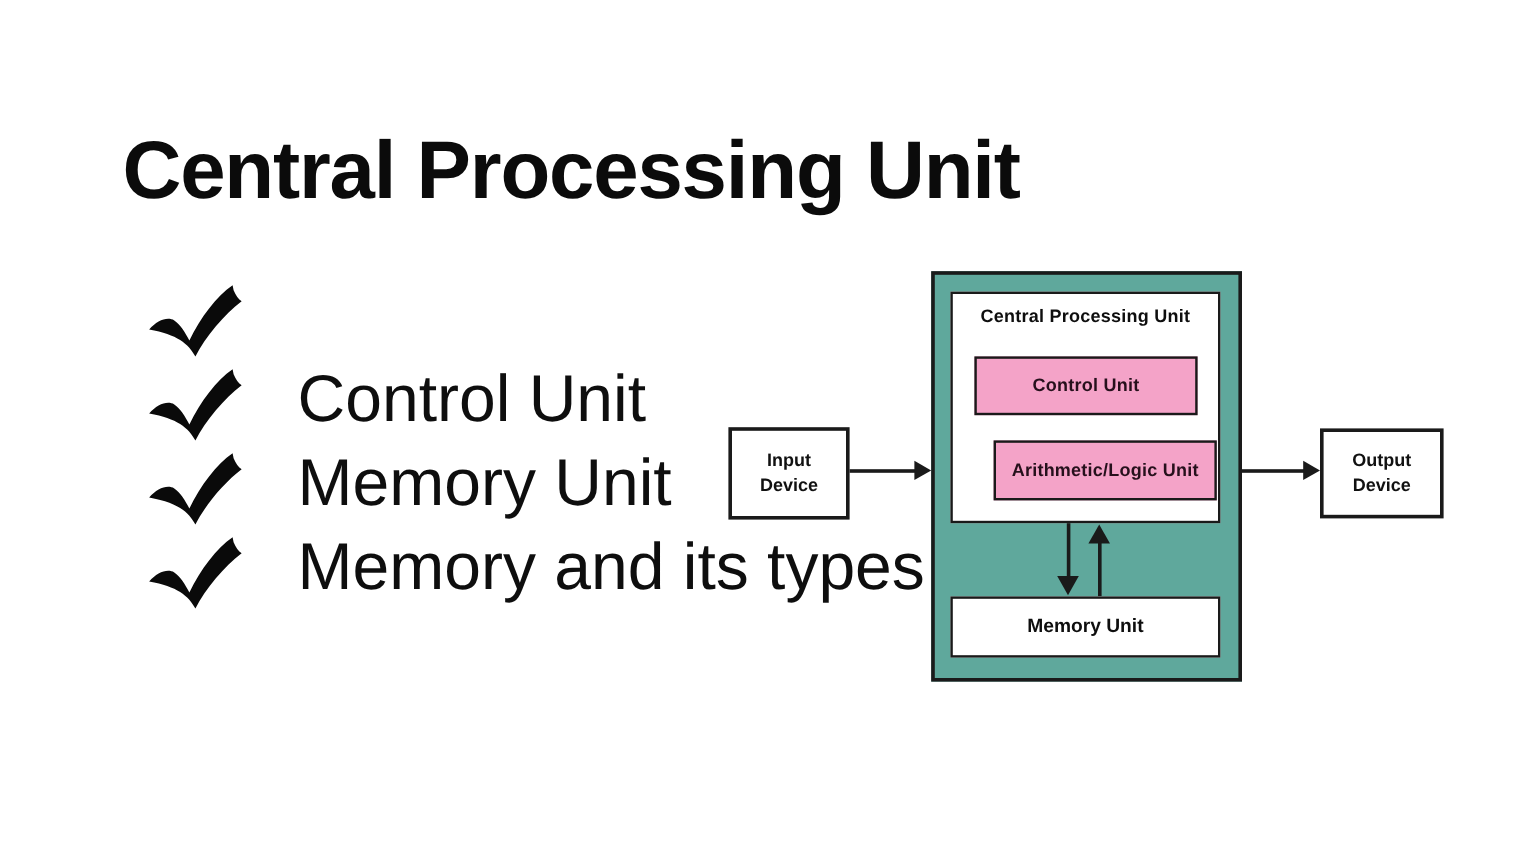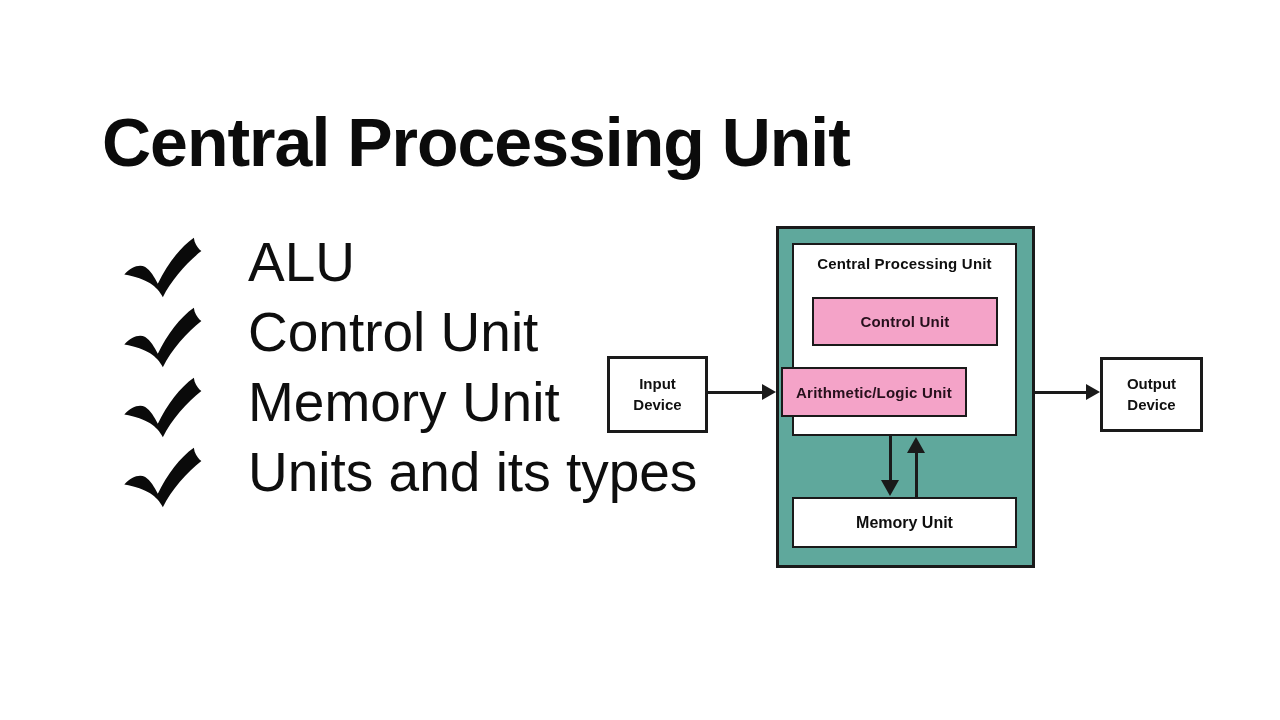--- a/index.html
+++ b/index.html
@@ -35,21 +35,21 @@
   .cpu-outer{position:absolute;left:776px;top:226px;width:259px;height:342px;
     box-sizing:border-box;background:#5FA89C;border:3px solid #1a1a1a;}
   .cpu-inner{position:absolute;left:792px;top:243px;width:225px;height:193px;
     box-sizing:border-box;background:#fff;border:2px solid #1a1a1a;}
   .cpu-inner-label{position:absolute;left:792px;top:255px;width:225px;text-align:center;
     font-weight:bold;font-size:15px;color:#0e0e0e;letter-spacing:0.2px;}
   .unit{position:absolute;box-sizing:border-box;background:#F4A3C8;border:2px solid #1a1a1a;
     display:flex;align-items:center;justify-content:center;
     font-weight:bold;font-size:15px;color:#26101c;letter-spacing:0.2px;}
   .unit-control{left:812px;top:297px;width:186px;height:49px;}
-  .unit-alu{left:781px;top:367px;width:186px;height:50px;}
+  .unit-alu{left:828px;top:367px;width:186px;height:50px;}
   .mem-box{position:absolute;left:792px;top:497px;width:225px;height:51px;
     box-sizing:border-box;background:#fff;border:2px solid #1a1a1a;
     display:flex;align-items:center;justify-content:center;
     font-weight:bold;font-size:16px;color:#0e0e0e;}
   
   .hline{position:absolute;height:3px;background:#1a1a1a;}
   .vline{position:absolute;width:3px;background:#1a1a1a;}
   .head-right{position:absolute;width:0;height:0;
     border-top:8px solid transparent;border-bottom:8px solid transparent;
     border-left:14px solid #1a1a1a;}
@@ -67,21 +67,20 @@
 
   <h1 class="title">Central Processing Unit</h1>
 
   <ul class="bullets">
     <li class="bullet-row">
       <span class="check">
         <svg width="86" height="62" viewBox="0 0 100 74" aria-hidden="true">
           <path fill="#0a0a0a" d="M5 46 C13 37 23 33 30 37 C36 41 41 49 45 57 C56 34 72 13 88 2 L89 7 C91 12 94 16 97 18 C80 31 61 53 51 73 C44 60 33 51 5 46 Z"></path>
         </svg>
       </span>
-      <span class="bullet-label">ALU</span>
     </li>
     <li class="bullet-row">
       <span class="check">
         <svg width="86" height="62" viewBox="0 0 100 74" aria-hidden="true">
           <path fill="#0a0a0a" d="M5 46 C13 37 23 33 30 37 C36 41 41 49 45 57 C56 34 72 13 88 2 L89 7 C91 12 94 16 97 18 C80 31 61 53 51 73 C44 60 33 51 5 46 Z"></path>
         </svg>
       </span>
       <span class="bullet-label">Control Unit</span>
     </li>
     <li class="bullet-row">
@@ -91,21 +90,21 @@
         </svg>
       </span>
       <span class="bullet-label">Memory Unit</span>
     </li>
     <li class="bullet-row">
       <span class="check">
         <svg width="86" height="62" viewBox="0 0 100 74" aria-hidden="true">
           <path fill="#0a0a0a" d="M5 46 C13 37 23 33 30 37 C36 41 41 49 45 57 C56 34 72 13 88 2 L89 7 C91 12 94 16 97 18 C80 31 61 53 51 73 C44 60 33 51 5 46 Z"></path>
         </svg>
       </span>
-      <span class="bullet-label">Units and its types</span>
+      <span class="bullet-label">Memory and its types</span>
     </li>
   </ul>
 
   <div>
 
     <div class="dbox io-input">
       <span>Input Device</span>
     </div>
 
     <div>

